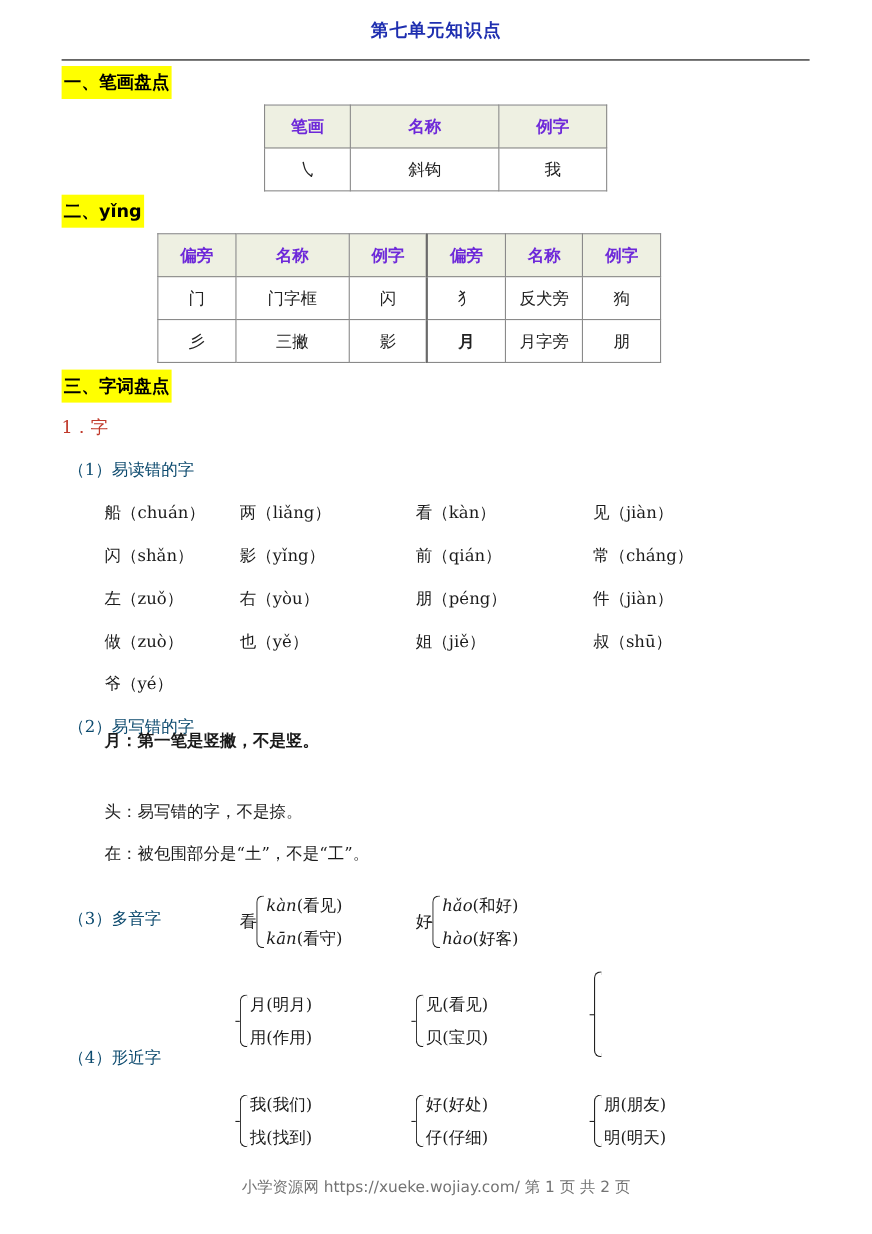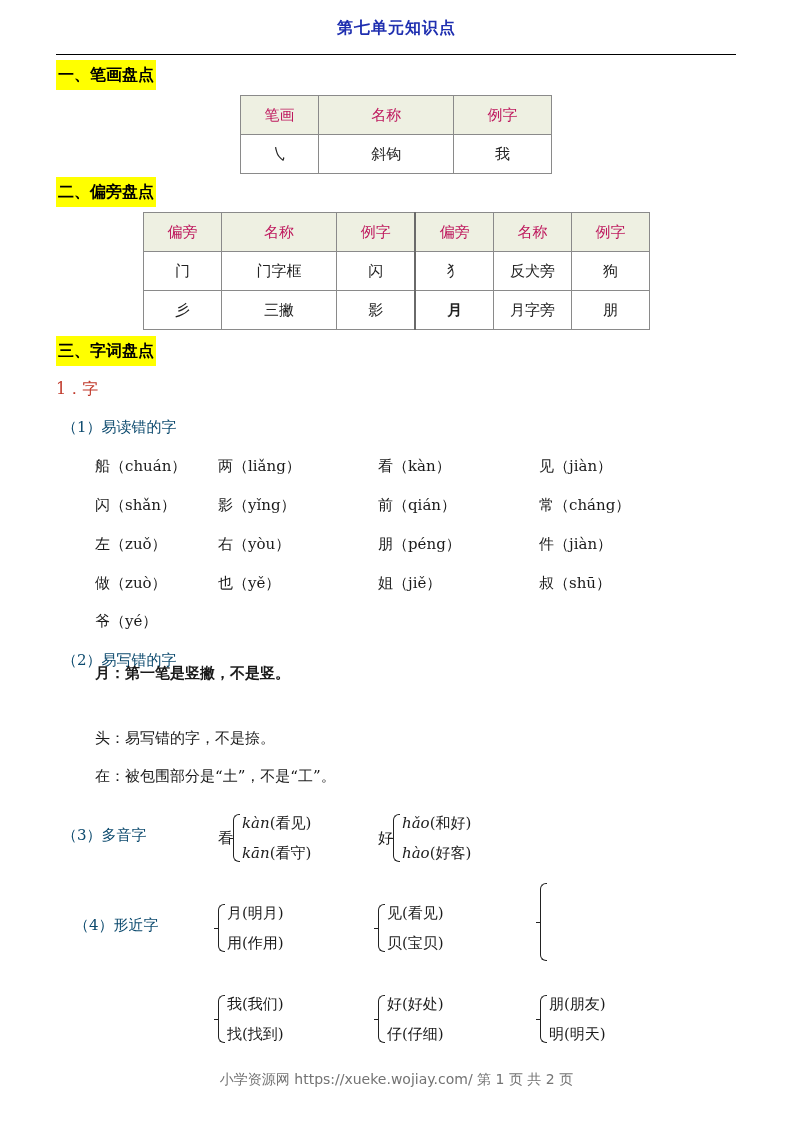--- a/index.html
+++ b/index.html
@@ -20,21 +20,21 @@
     .section-head {
       position: absolute; left: 56px; height: 30px; line-height: 30px;
       background: #ffff00; padding: 0 2px;
       font-family: "DejaVu Sans", sans-serif; font-weight: bold; font-size: 16px; color: #000;
     }
     table.kb { position: absolute; border-collapse: collapse; }
     table.kb th, table.kb td {
       border: 1px solid #8a8a8a; text-align: center; font-size: 15px; height: 38px; padding: 0;
     }
     table.kb th {
-      background: #eef0e2; font-family: "DejaVu Sans", sans-serif; font-weight: normal; color: #be185d;
+      background: #eef0e2; font-family: "DejaVu Sans", sans-serif; font-weight: bold; color: #6d28d9;
     }
     table.kb td { color: #222; }
     table.kb .divider { border-left: 2px solid #6a6a6a; }
     .sub { position: absolute; font-size: 15px; color: #0c4a6e; }
     .red { color: #c0392b; font-size: 16px; }
     .py-row { position: absolute; left: 95px; font-size: 15px; height: 24px; }
     .py-cell { position: absolute; white-space: nowrap; }
     .note { position: absolute; left: 95px; font-size: 15px; white-space: nowrap; }
     .group { position: absolute; display: flex; align-items: center; font-size: 15px; }
     .brace {
@@ -68,22 +68,22 @@
     <th style="width:98px;">例字</th>
   </tr>
   <tr>
     <td>㇂</td>
     <td>斜钩</td>
     <td>我</td>
   </tr>
 </tbody>
   </table>
 
-<div class="section-head" style="top:177px;">二、偏旁盘点</div>
-<table class="kb" style="left:143px; top:212px; width:507px;">
+<div class="section-head" style="top:177px;">二、yǐng</div>
+<table class="kb" style="left:143px; top:212px; width:458px;">
   <tbody>
       <tr>
     <th style="width:78px;">偏旁</th>
     <th style="width:116px;">名称</th>
     <th style="width:78px;">例字</th>
     <th class="divider" style="width:78px;">偏旁</th>
     <th style="width:78px;">名称</th>
     <th style="width:78px;">例字</th>
   </tr>
   <tr>
@@ -154,21 +154,21 @@
 </div>
 <div class="group" style="left:378px; top:808px;">
   <span>好</span>
   <span class="brace" style="height:46px;"></span>
   <span class="lines">
     <span><i class="it">hǎo</i><span>(和好)</span></span>
     <span><i class="it">hào</i><span>(好客)</span></span>
   </span>
 </div>
 
-<div class="sub" style="left:62px; top:916px;margin-left:12px;">（4）形近字</div>
+<div class="sub" style="left:62px; top:952px;">（4）形近字</div>
 <div class="group" style="left:218px; top:898px;">
   <span class="brace" style="height:46px;"></span>
   <span class="lines">
     <span>月(明月)</span>
     <span>用(作用)</span>
   </span>
 </div>
 <div class="group" style="left:378px; top:898px;">
   <span class="brace" style="height:46px;"></span>
   <span class="lines">

